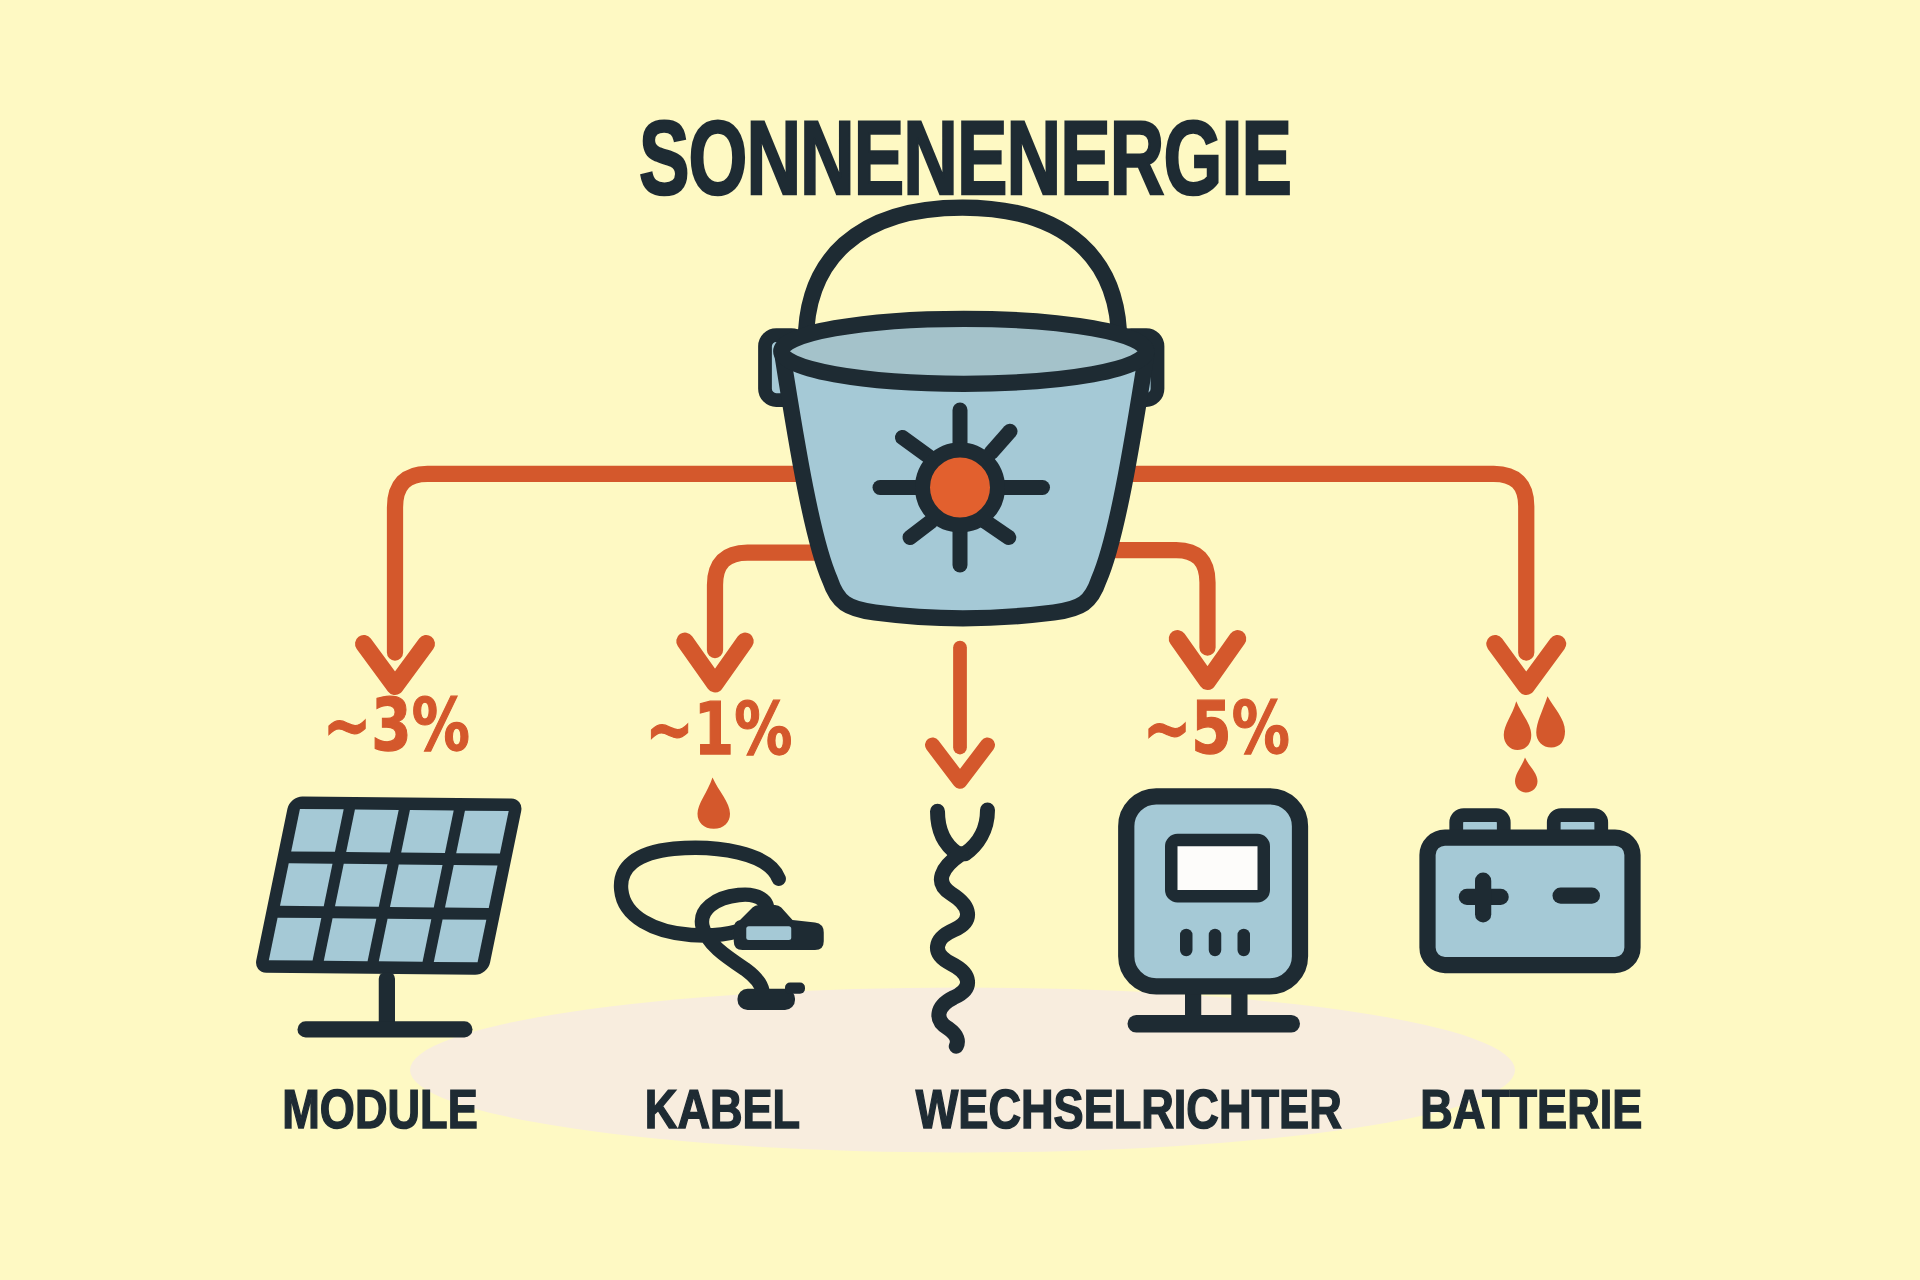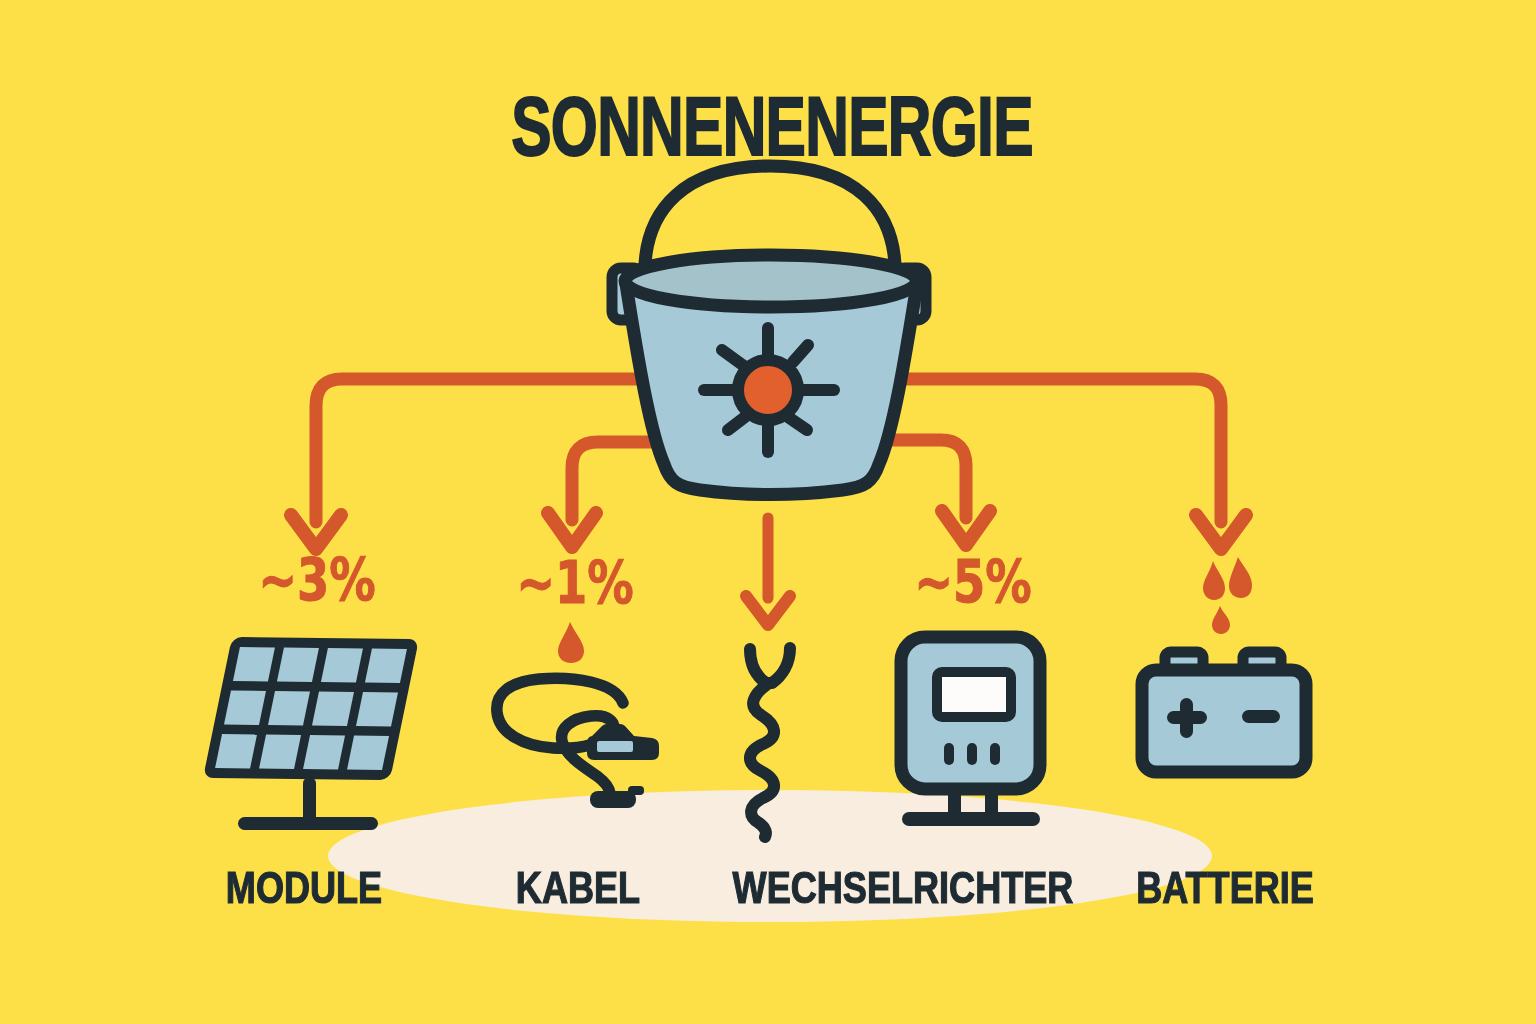--- a/index.html
+++ b/index.html
@@ -1,16 +1,16 @@
 <!DOCTYPE html>
 <html><head>
 <meta charset="utf-8">
 <style>
   html,body{margin:0;padding:0;background:#fcfaf6;}
-  .canvas{position:relative;width:1536px;height:1024px;background:#fde047;overflow:hidden;
+  .canvas{position:relative;width:1536px;height:1024px;background:#fef9c3;overflow:hidden;
           font-family:"Liberation Sans",sans-serif;text-align:right;}
   .canvas svg{position:absolute;left:0;top:0;}
   .txt{position:absolute;line-height:1;white-space:nowrap;font-weight:bold;color:#1e2b33;}
   .title{font-size:84px;letter-spacing:-1px;transform:translateX(-50%) scaleX(0.72);
          -webkit-text-stroke:2px #1e2b33;}
   .loss{font-size:58px;color:#d4582c;font-family:"DejaVu Sans","Liberation Sans",sans-serif;
         transform:translateX(-50%) scaleX(0.80);-webkit-text-stroke:1px #d4582c;}
   .comp{font-size:44px;transform:translateX(-50%) scaleX(0.82);-webkit-text-stroke:1.2px #1e2b33;}
   .title-pos{left:772px;top:84px;}
   .loss-module{left:317px;top:551px;}

